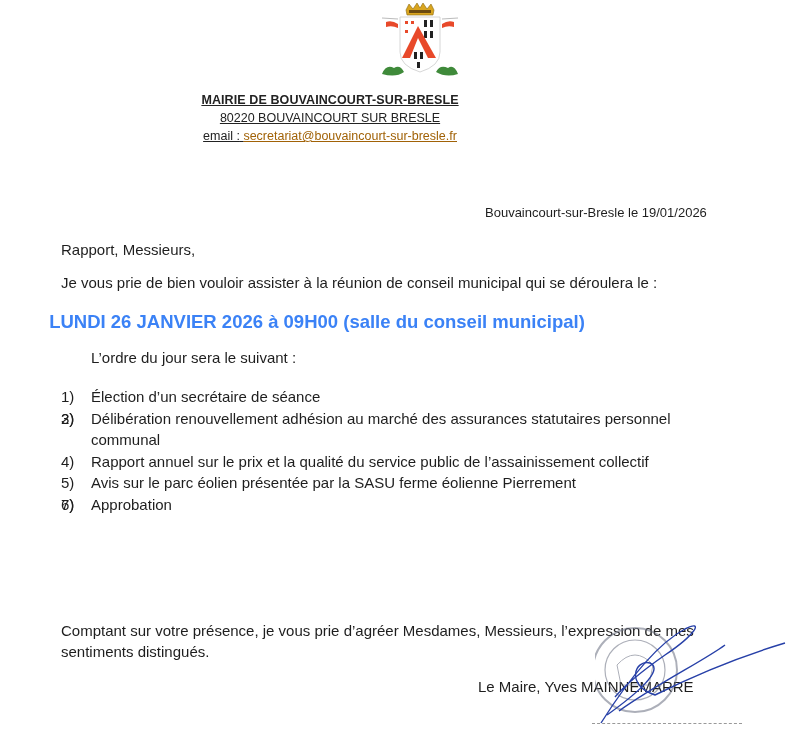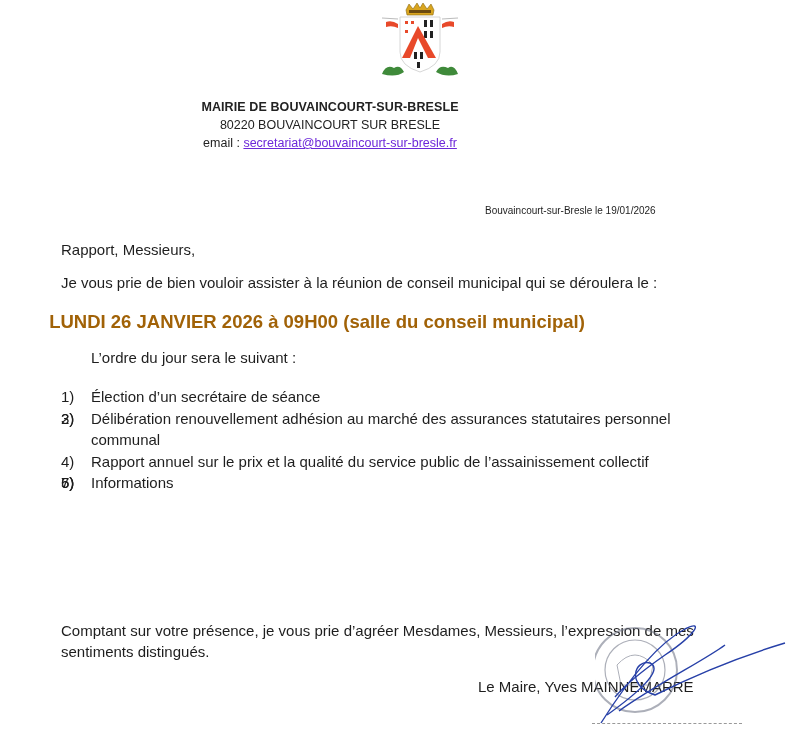--- a/index.html
+++ b/index.html
@@ -19,47 +19,48 @@
     .crest {
       position: absolute;
       left: 378px;
       top: 2px;
       width: 84px;
       height: 82px;
     }
     .header {
       position: absolute;
       left: 0;
-      top: 98px;
+      top: 91px;
       width: 660px;
       text-align: center;
       font-size: 12.5px;
       line-height: 18px;
       color: #222;
+      text-decoration: underline;
     }
     .header .org {
       font-weight: bold;
       letter-spacing: 0.1px;
     }
     .header .line { display: block; }
     .header .email-line { display: block; }
     .header a {
-      color: #6d28d9;
+      color: #a16207;
       text-decoration: underline;
     }
     .abs { position: absolute; white-space: nowrap; }
-    .dateline { left: 485px; top: 205px; font-size: 10px; }
+    .dateline { left: 485px; top: 205px; font-size: 13px; }
     .salutation { left: 61px; top: 241px; }
     .intro { left: 61px; top: 274px; }
     .meeting {
       left: 0; width: 634px; top: 311px;
       text-align: center;
       font-weight: bold;
       font-size: 18.5px;
-      color: #a16207;
+      color: #3b82f6;
     }
     .agenda-intro { left: 91px; top: 349px; }
     .agenda {
       position: absolute;
       left: 61px;
       top: 386px;
       width: 720px;
       margin: 0;
       padding: 0;
       list-style: none;
@@ -160,27 +161,28 @@
   <li style="width:650px;">
     <span class="num">3)</span>
     <span>Délibération renouvellement adhésion au marché des assurances statutaires personnel communal</span>
   </li>
   <li>
     <span class="num">4)</span>
     <span>Rapport annuel sur le prix et la qualité du service public de l’assainissement collectif</span>
   </li>
   <li>
     <span class="num">5)</span>
+    <span>Avis sur le parc éolien présentée par la SASU ferme éolienne Pierrement</span>
   </li>
   <li style="width:700px;">
     <span class="num">6)</span>
   </li>
   <li>
     <span class="num">7)</span>
-    <span>Informations</span>
+    <span>Approbation</span>
   </li>
 </ol>
 
 <div class="abs closing">Comptant sur votre présence, je vous prie d’agréer Mesdames, Messieurs, l’expression de mes sentiments distingués.</div>
 
 <div class="abs signature-name">Le Maire, Yves MAINNEMARRE</div>
 
 <svg class="stamp-sig" viewBox="0 0 200 115">
   <g opacity="0.55">
     <circle cx="40" cy="55" r="42" fill="none" stroke="#6a6f80" stroke-width="2"></circle>

